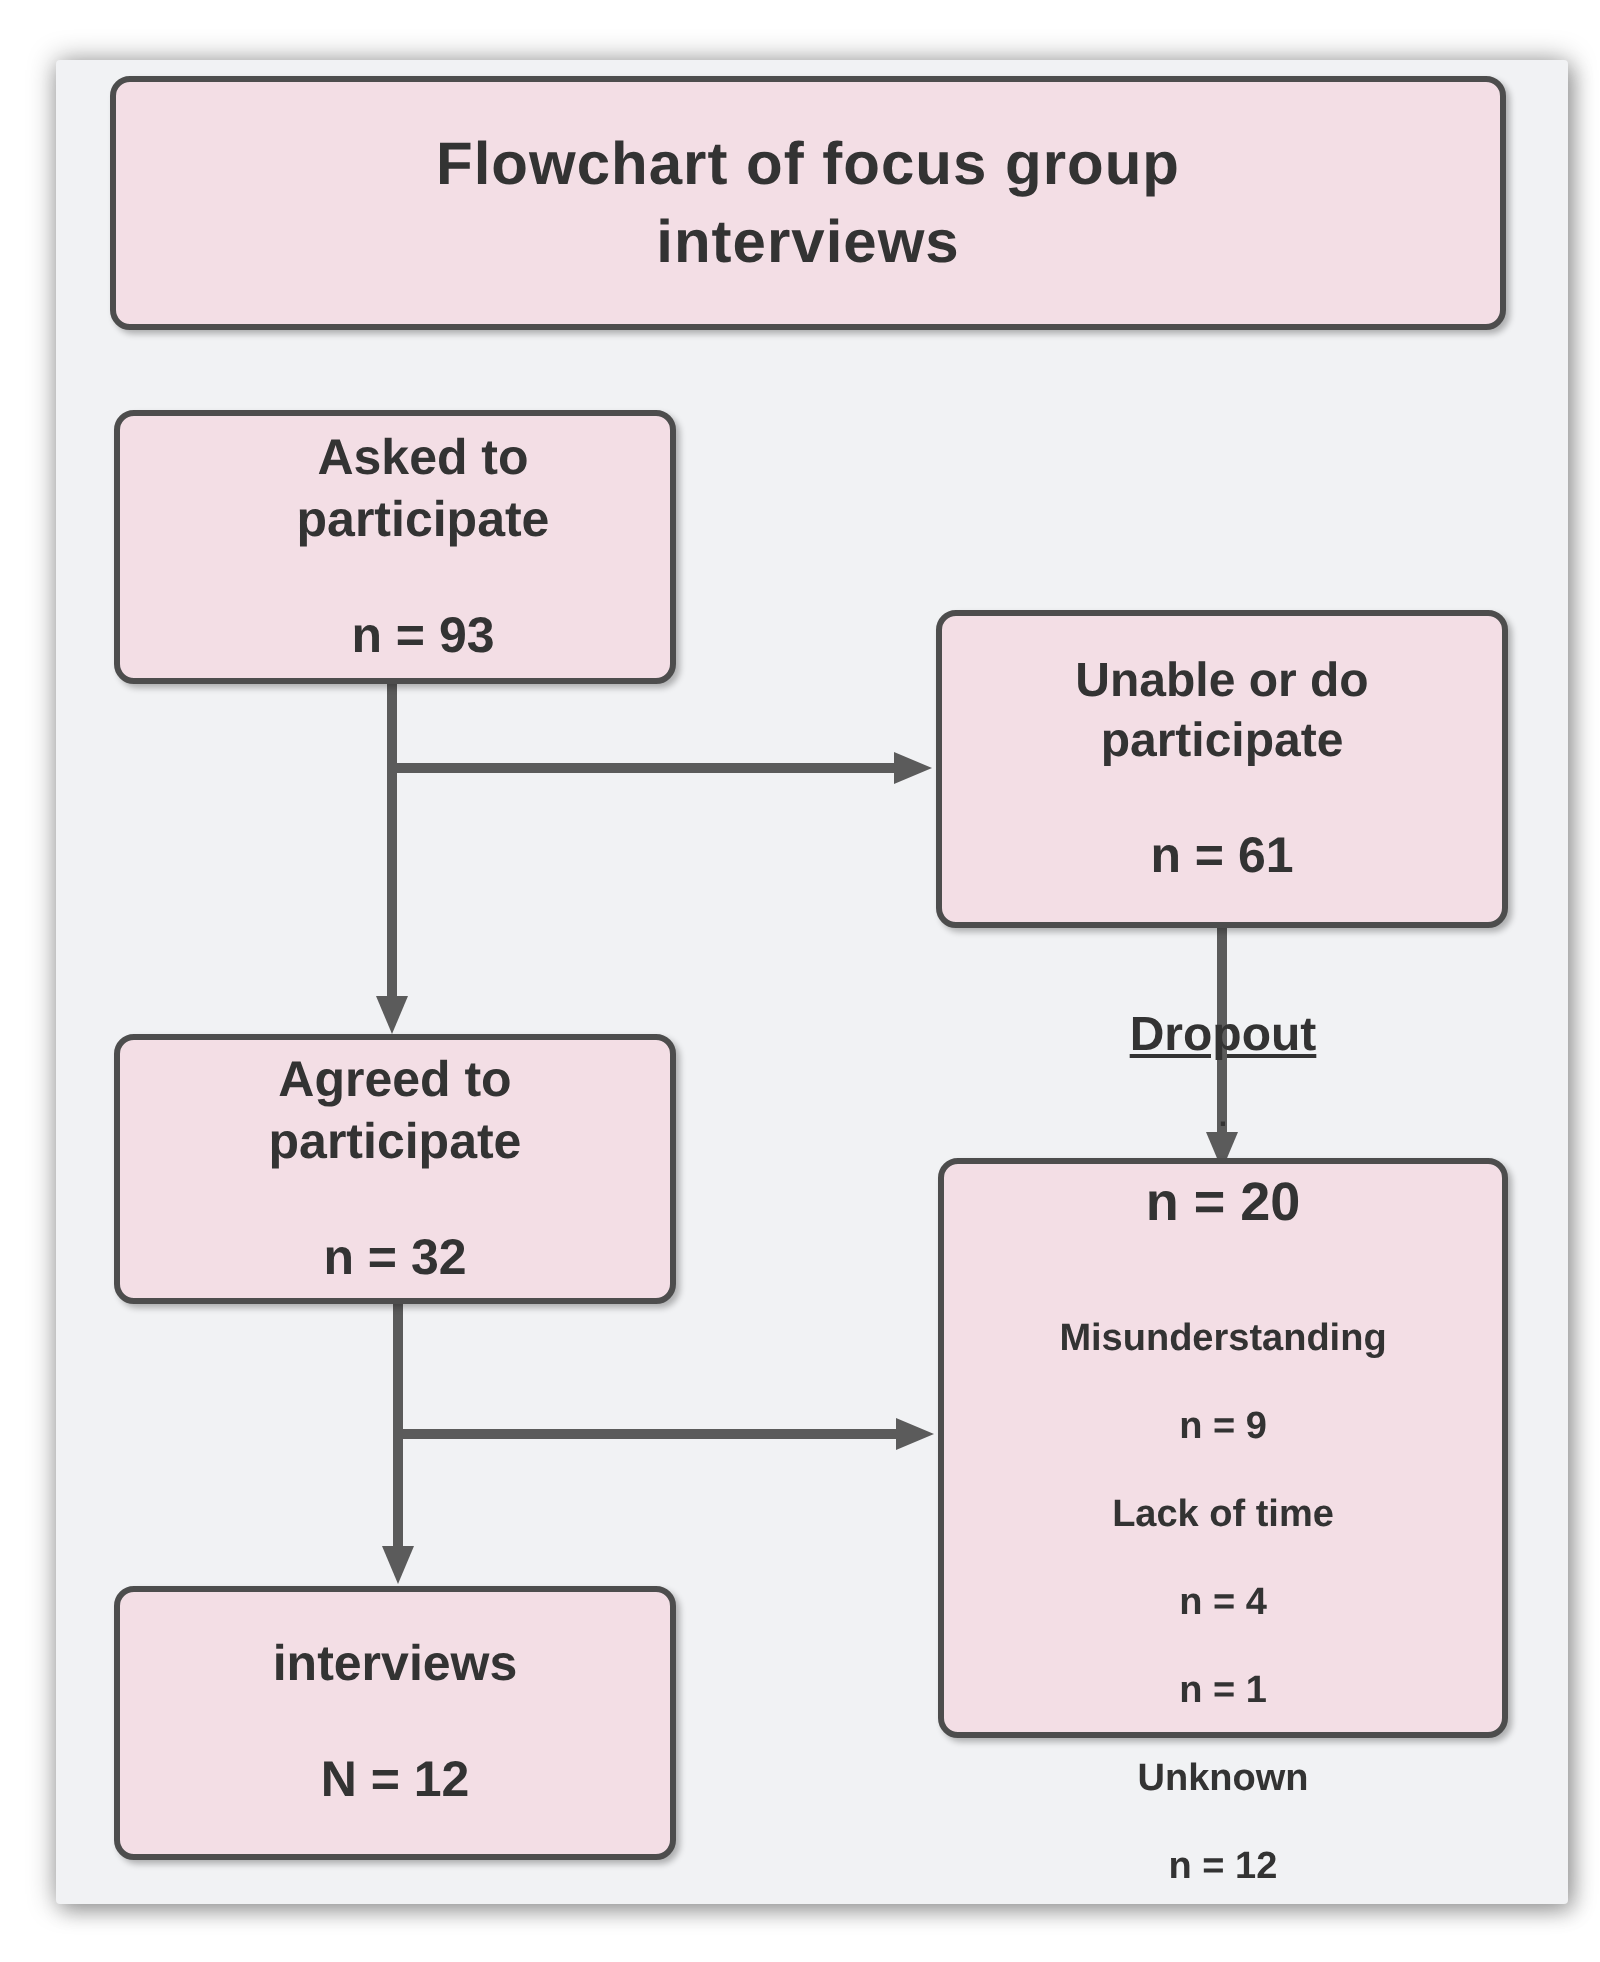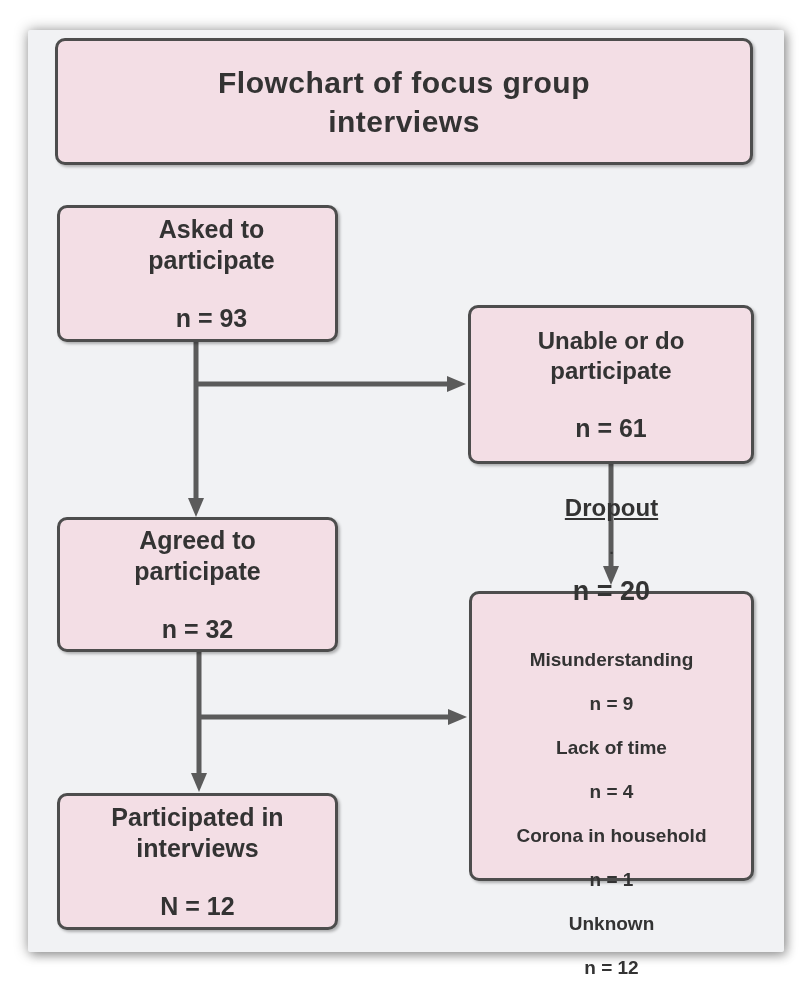--- a/index.html
+++ b/index.html
@@ -35,21 +35,21 @@
     align-items: center;
     justify-content: center;
     text-align: center;
     color: var(--text);
     font-weight: bold;
   }
   .title-box   { left: 27px;  top: 8px;   width: 698px; height: 127px; }
   .asked-box   { left: 29px;  top: 175px; width: 281px; height: 137px; padding-left: 28px; }
   .unable-box  { left: 440px; top: 275px; width: 286px; height: 159px; }
   .agreed-box  { left: 29px;  top: 487px; width: 281px; height: 135px; }
-  .dropout-box { left: 441px; top: 561px; width: 285px; height: 290px; gap: 20px; }
+  .dropout-box { left: 441px; top: 549px; width: 285px; height: 290px; gap: 20px; }
   .partic-box  { left: 29px;  top: 763px; width: 281px; height: 137px; }
 
   .title-line { font-size: 30px; line-height: 39px; letter-spacing: 0.5px; }
   .node-line  { font-size: 25px; line-height: 31px; }
   .unable-box .node-line { font-size: 24px; line-height: 30px; }
   .node-count { font-size: 25px; line-height: 31px; }
   .gap        { height: 27px; }
 
   .dropout-heading { font-size: 24px; line-height: 30px; text-decoration: underline; }
   .dropout-dot     { font-size: 15px; line-height: 11px; }
@@ -117,26 +117,24 @@
 
   <div class="node dropout-box">
     <div class="dropout-heading">Dropout</div>
     <div class="dropout-dot">.</div>
     <div class="dropout-count">n = 20</div>
     <div class="dropout-gap"></div>
     <div class="reason-line">Misunderstanding</div>
     <div class="reason-line">n = 9</div>
     <div class="reason-line">Lack of time</div>
     <div class="reason-line">n = 4</div>
-    <div class="reason-line">Corona in household</div>
     <div class="reason-line">n = 1</div>
     <div class="reason-line">Unknown</div>
     <div class="reason-line">n = 12</div>
   </div>
 
   <div class="node partic-box">
-    <div class="node-line">Participated in</div>
     <div class="node-line">interviews</div>
     <div class="gap"></div>
     <div class="node-count">N = 12</div>
   </div>
 
 </div>
 
 </body></html>

